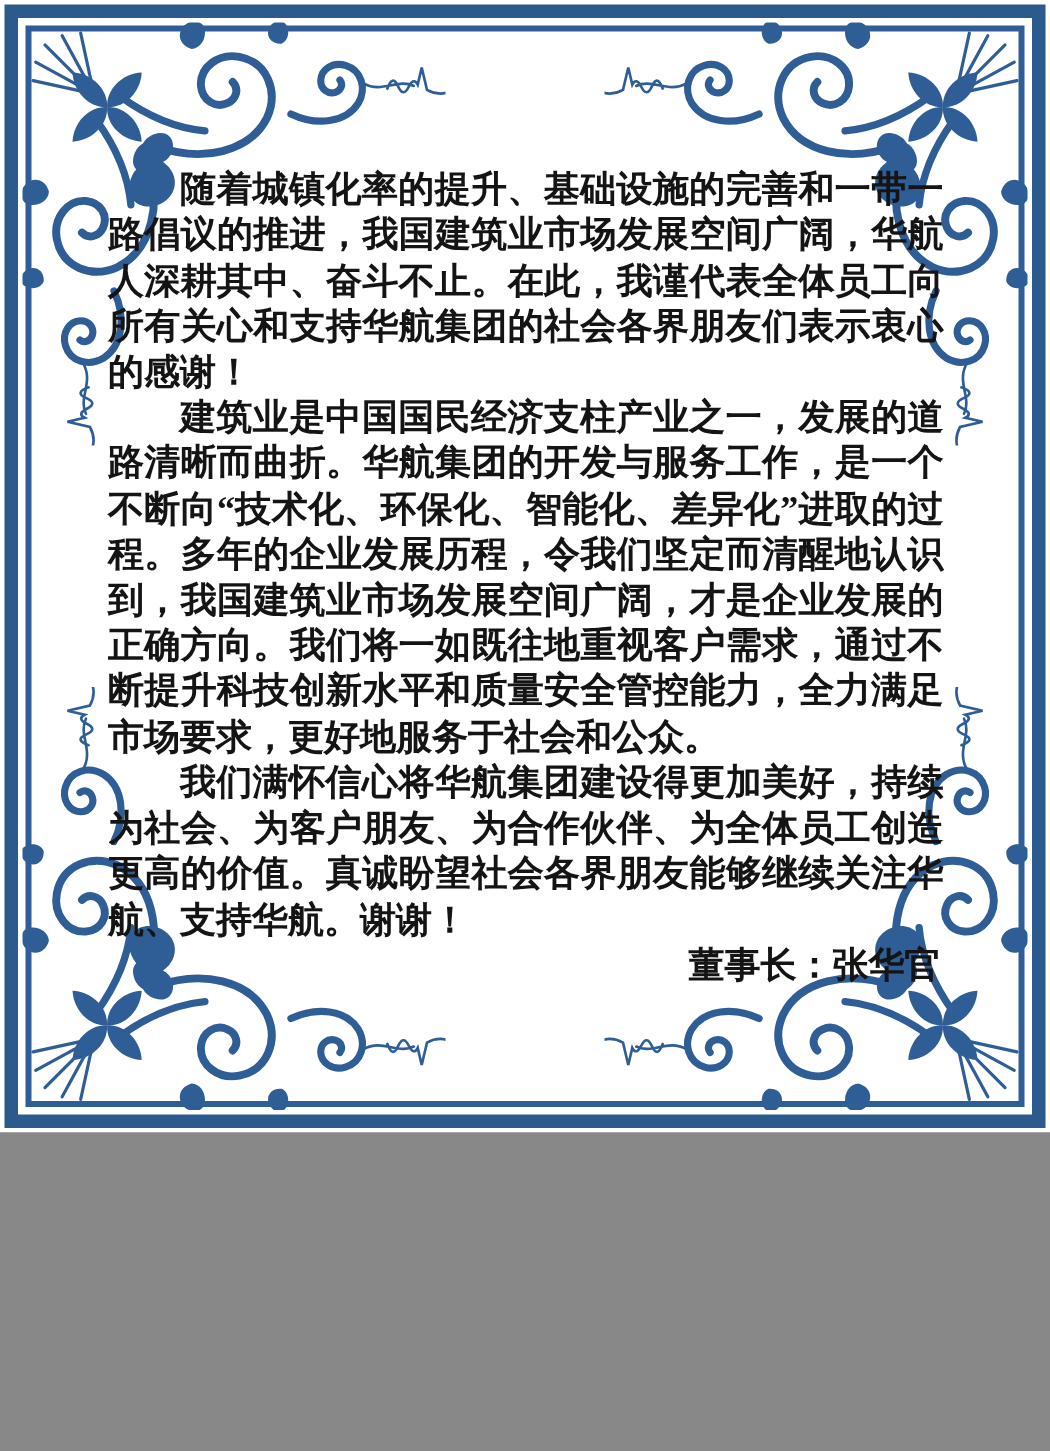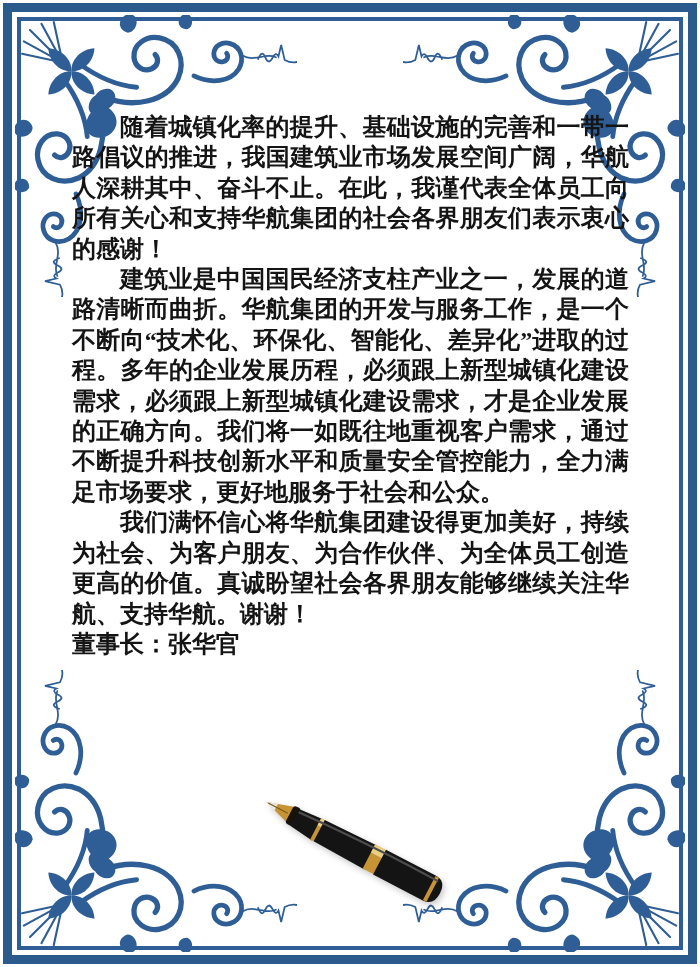--- a/index.html
+++ b/index.html
@@ -1,18 +1,18 @@
 <!DOCTYPE html>
 <html><head>
 <meta charset="utf-8">
 <style>
   html,body{margin:0;padding:0;background:#888;}
   .page{
     position:relative;
-    width:700px;height:967px;
+    width:700px;height:755px;
     background:#ffffff;
     overflow:hidden;
     font-family:"Liberation Serif","DejaVu Serif",serif;
   }
   
   .border-outer{
     position:absolute; inset:3px;
     border:9px solid #2b5a8c;
     pointer-events:none;
   }
@@ -44,21 +44,21 @@
     font-weight:bold;
     text-align:justify;
     text-justify:inter-ideograph;
   }
   .letter-body p{
     margin:0;
     text-indent:2em;
   }
   .letter-body p.signature{
     text-indent:0;
-    text-align:left;
+    text-align:right;
     padding-right:2px;
   }
   
   .pen-wrap{
     position:absolute;
     left:252px; top:786px;
     width:230px; height:130px;
     pointer-events:none;
   }
   .pen-wrap svg{filter:drop-shadow(2px 3px 3px rgba(0,0,0,0.22));}
@@ -114,21 +114,21 @@
     </svg>
   <svg class="corner bl" viewBox="0 0 320 320">
       <use href="#corner-ornament"></use>
     </svg>
   <svg class="corner br" viewBox="0 0 320 320">
       <use href="#corner-ornament"></use>
     </svg>
 
   <div class="letter-body">
     <p>随着城镇化率的提升、基础设施的完善和一带一路倡议的推进，我国建筑业市场发展空间广阔，华航人深耕其中、奋斗不止。在此，我谨代表全体员工向所有关心和支持华航集团的社会各界朋友们表示衷心的感谢！</p>
-    <p>建筑业是中国国民经济支柱产业之一，发展的道路清晰而曲折。华航集团的开发与服务工作，是一个不断向“技术化、环保化、智能化、差异化”进取的过程。多年的企业发展历程，必须跟上新型城镇化建设需求，必须跟上新型城镇化建设需求，才是企业发展的正确方向。我们将一如既往地重视客户需求，通过不断提升科技创新水平和质量安全管控能力，全力满足市场要求，更好地服务于社会和公众。</p>
+    <p>建筑业是中国国民经济支柱产业之一，发展的道路清晰而曲折。华航集团的开发与服务工作，是一个不断向“技术化、环保化、智能化、差异化”进取的过程。多年的企业发展历程，令我们坚定而清醒地认识到，我国建筑业市场发展空间广阔，才是企业发展的正确方向。我们将一如既往地重视客户需求，通过不断提升科技创新水平和质量安全管控能力，全力满足市场要求，更好地服务于社会和公众。</p>
     <p>我们满怀信心将华航集团建设得更加美好，持续为社会、为客户朋友、为合作伙伴、为全体员工创造更高的价值。真诚盼望社会各界朋友能够继续关注华航、支持华航。谢谢！</p>
     <p class="signature">董事长：张华官</p>
   </div>
 
   <div class="pen-wrap">
     <svg viewBox="0 0 230 130" width="230" height="130">
       <g transform="translate(14,17) rotate(27.5)">
 
         <polygon points="0,-1 28,-10 28,8" fill="#c79435"></polygon>
         <polygon points="0,-1 11,-5 11,3" fill="#e9e9e5"></polygon>

